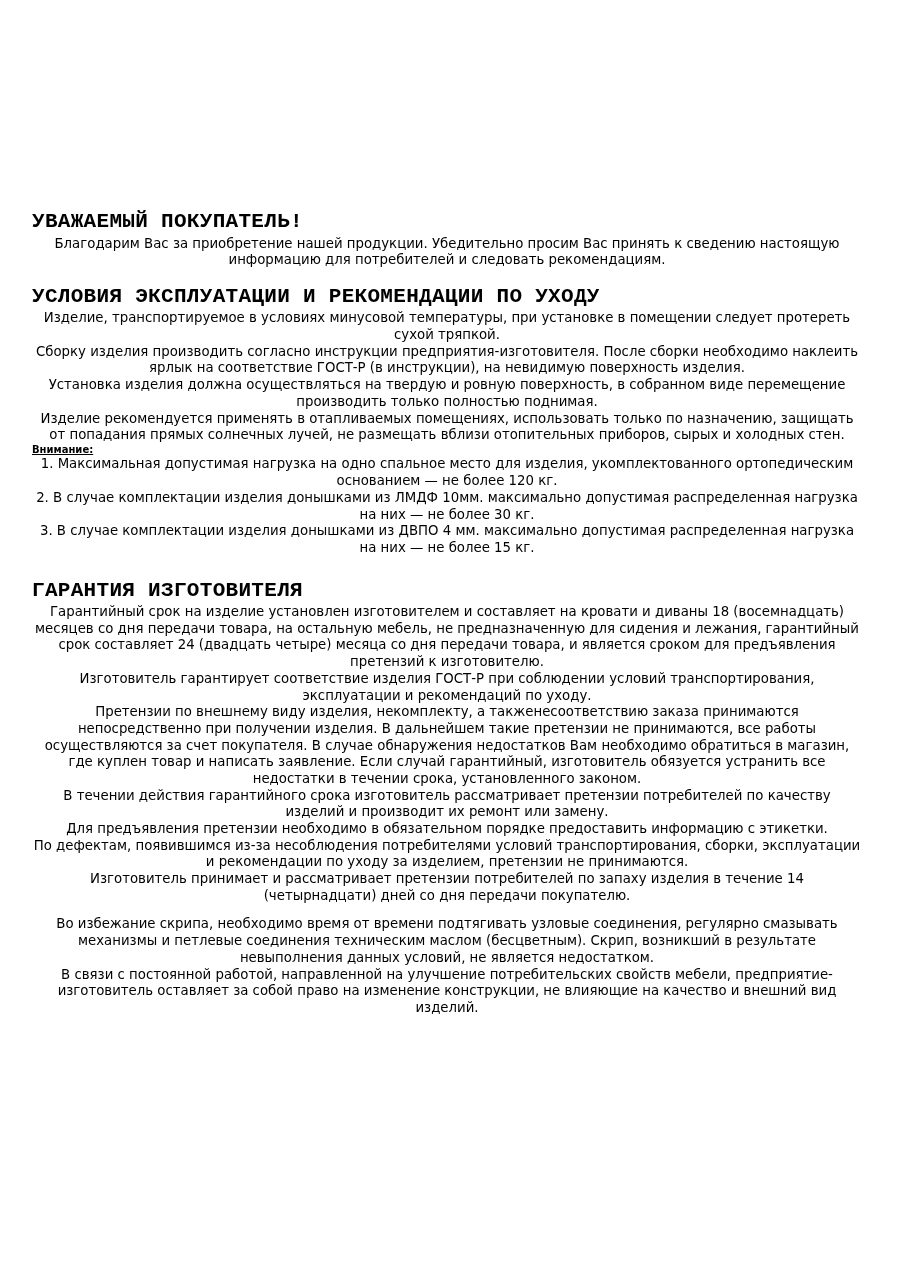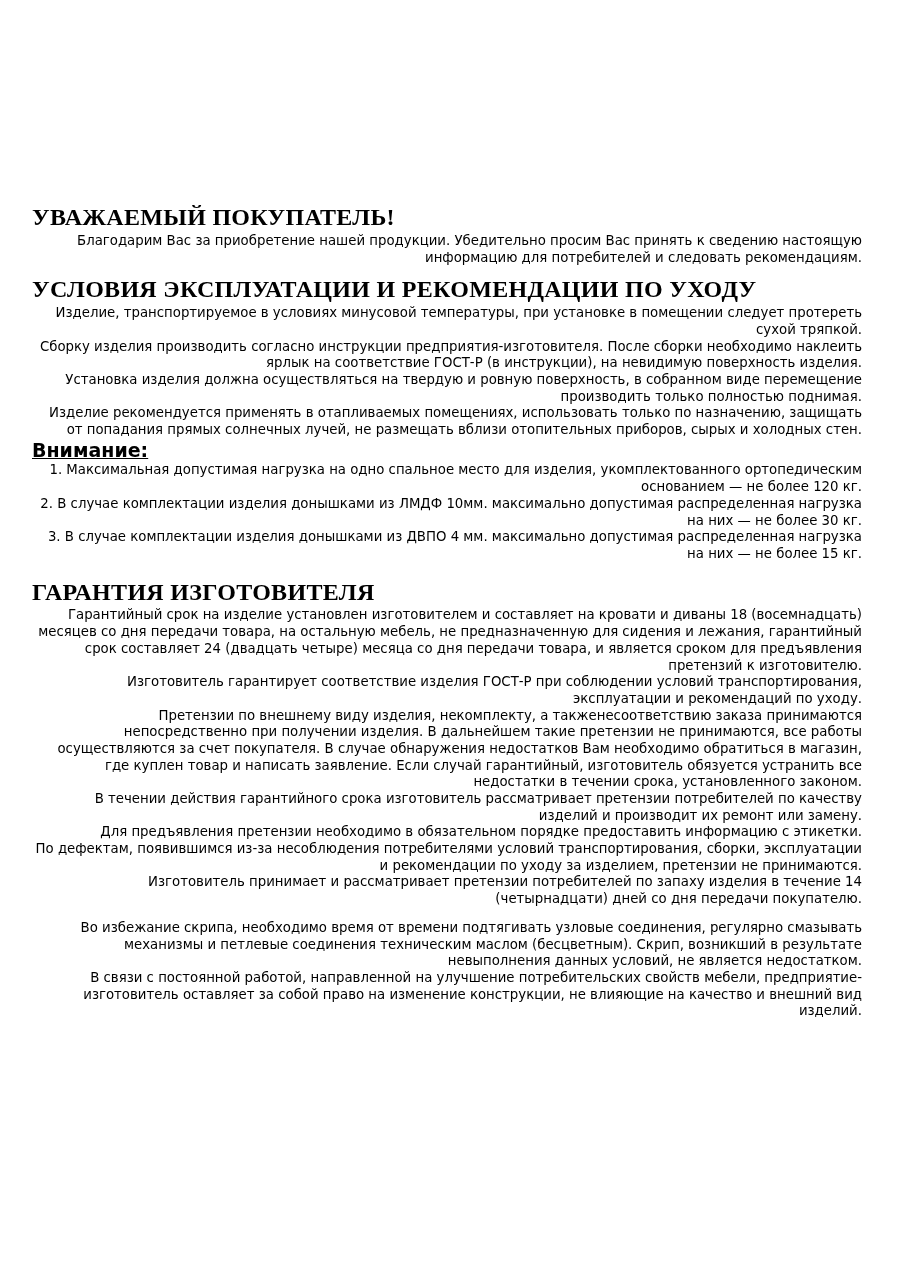--- a/index.html
+++ b/index.html
@@ -18,39 +18,39 @@
   .page {
     position: absolute;
     left: 0;
     top: 0;
     width: 900px;
     height: 1280px;
     box-sizing: border-box;
     padding: 200px 38px 0 32px;
   }
   h1.section-title {
-    font-size: 24px;
+    font-size: 21px;
     font-weight: bold;
     letter-spacing: 0.3px;
-    margin: 4px 0 2px 0;
+    margin: 10px 0 2px 0;
     line-height: 1.12;
-    font-family: Liberation Serif, serif;
+    font-family: Liberation Mono, monospace;
   }
   p.body-text {
     font-size: 13.3px;
     line-height: 1.255;
     margin: 0;
-    text-align: right;
+    text-align: center;
     font-family: "DejaVu Sans", sans-serif;
   }
   .block {
     margin-bottom: 0px;
   }
   .warn-label {
-    font-size: 19px;
+    font-size: 10px;
     font-weight: bold;
     text-decoration: underline;
     line-height: 1.255;
     margin: 0;
   }
   .spacer-sm { height: 6px; }
   .spacer-md { height: 12px; }
 </style>
 </head>
 <body>

